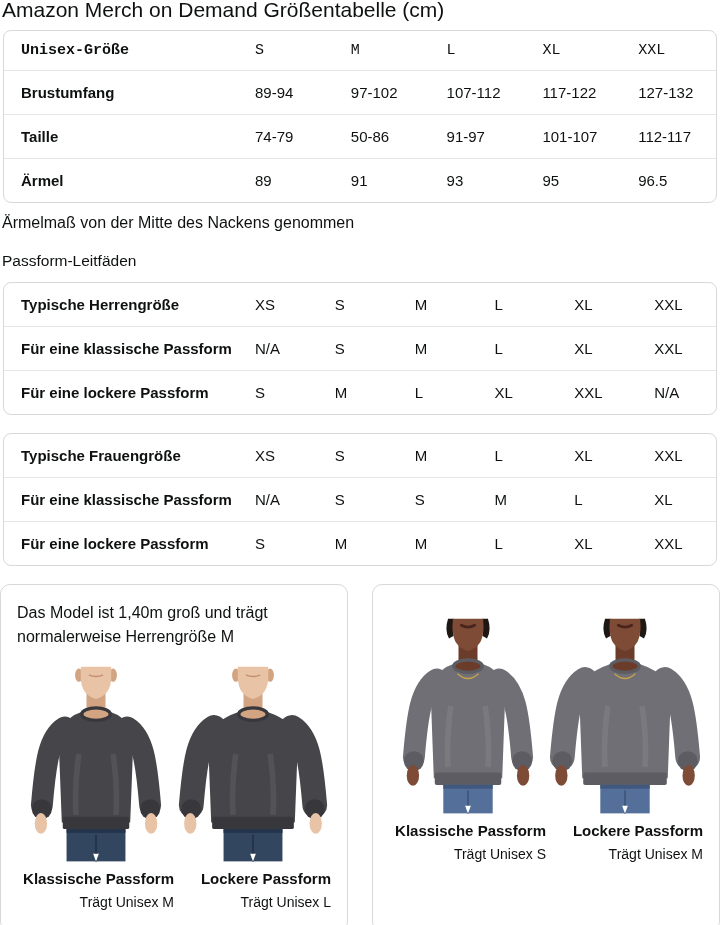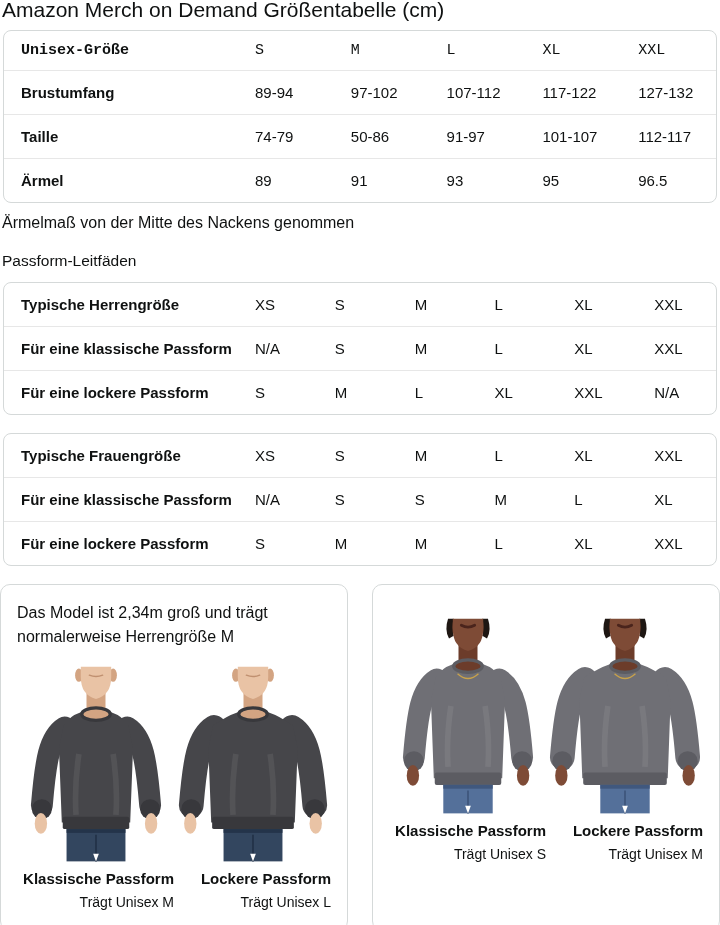--- a/index.html
+++ b/index.html
@@ -192,21 +192,21 @@
       <td class="val">L</td>
       <td class="val">XL</td>
       <td class="val">XXL</td>
     </tr>
   </tbody>
     </table>
 
   <div class="cards">
 
     <div class="model-card">
-      <p class="model-card-title">Das Model ist 2,34m groß und trägt normalerweise Herrengröße M</p>
+      <p class="model-card-title">Das Model ist 1,40m groß und trägt normalerweise Herrengröße M</p>
       <div class="figures">
         <div class="figure-block">
           <div class="model-photo">
               <svg viewBox="0 0 160 205" width="152" height="200" xmlns="http://www.w3.org/2000/svg">
                 <ellipse cx="62" cy="9" rx="4" ry="7" fill="#d3a482"></ellipse>
                 <ellipse cx="98" cy="9" rx="4" ry="7" fill="#d3a482"></ellipse>
                 <rect x="70" y="26" width="20" height="24" fill="#d3a482"></rect>
                 <path d="M64,0 h32 v11 q0,19 -16,23 q-16,-4 -16,-23 z" fill="#e9c3a5"></path>
                 <path d="M73,9 q7,3 14,0" stroke="#c09070" stroke-width="1.6" fill="none" stroke-linecap="round"></path>
                 <path d="M47,64 C31,74 27,98 23,146" stroke="#46464a" stroke-width="23" fill="none" stroke-linecap="round"></path>

